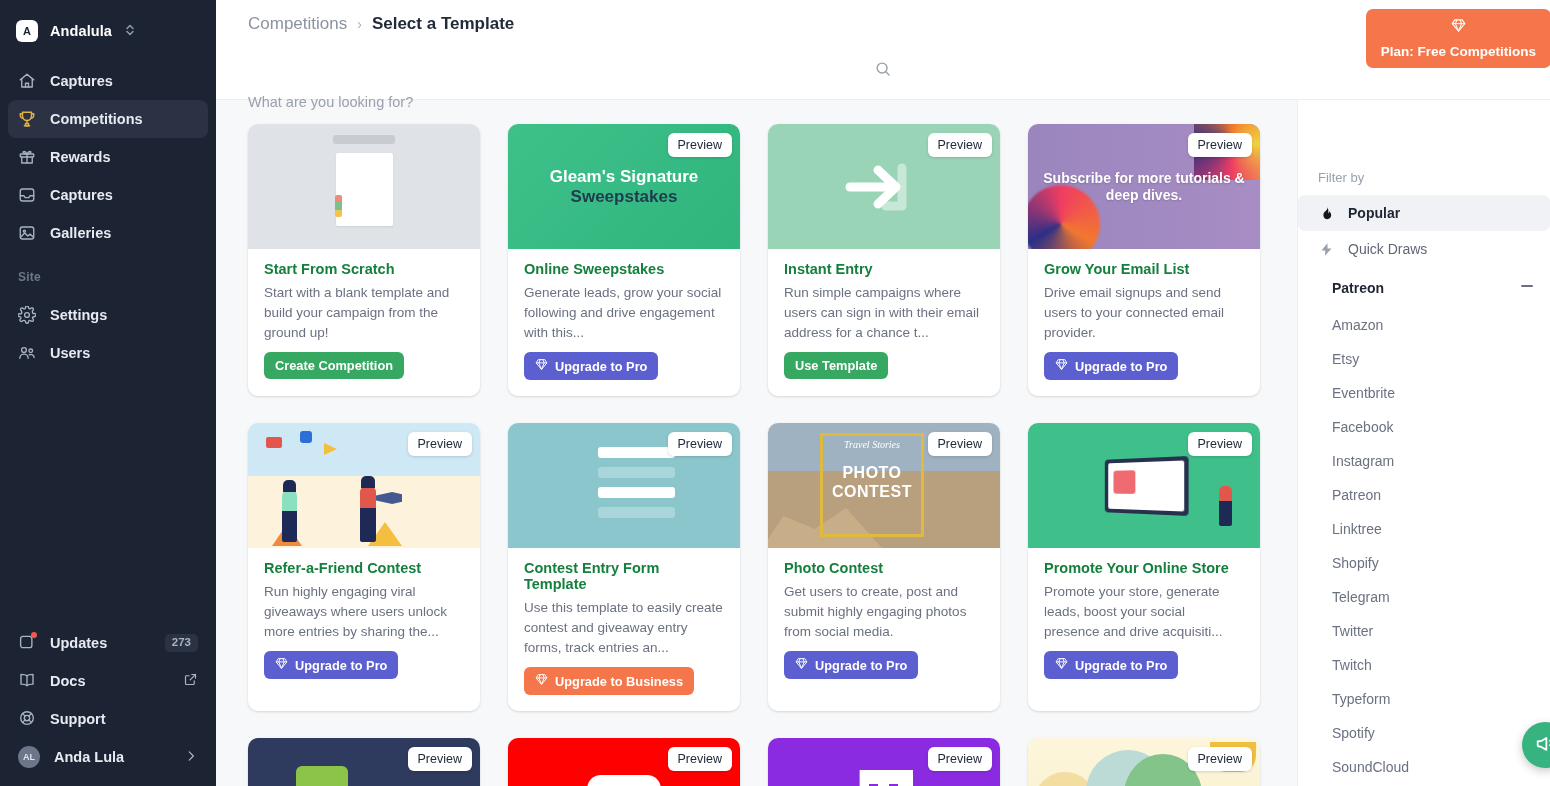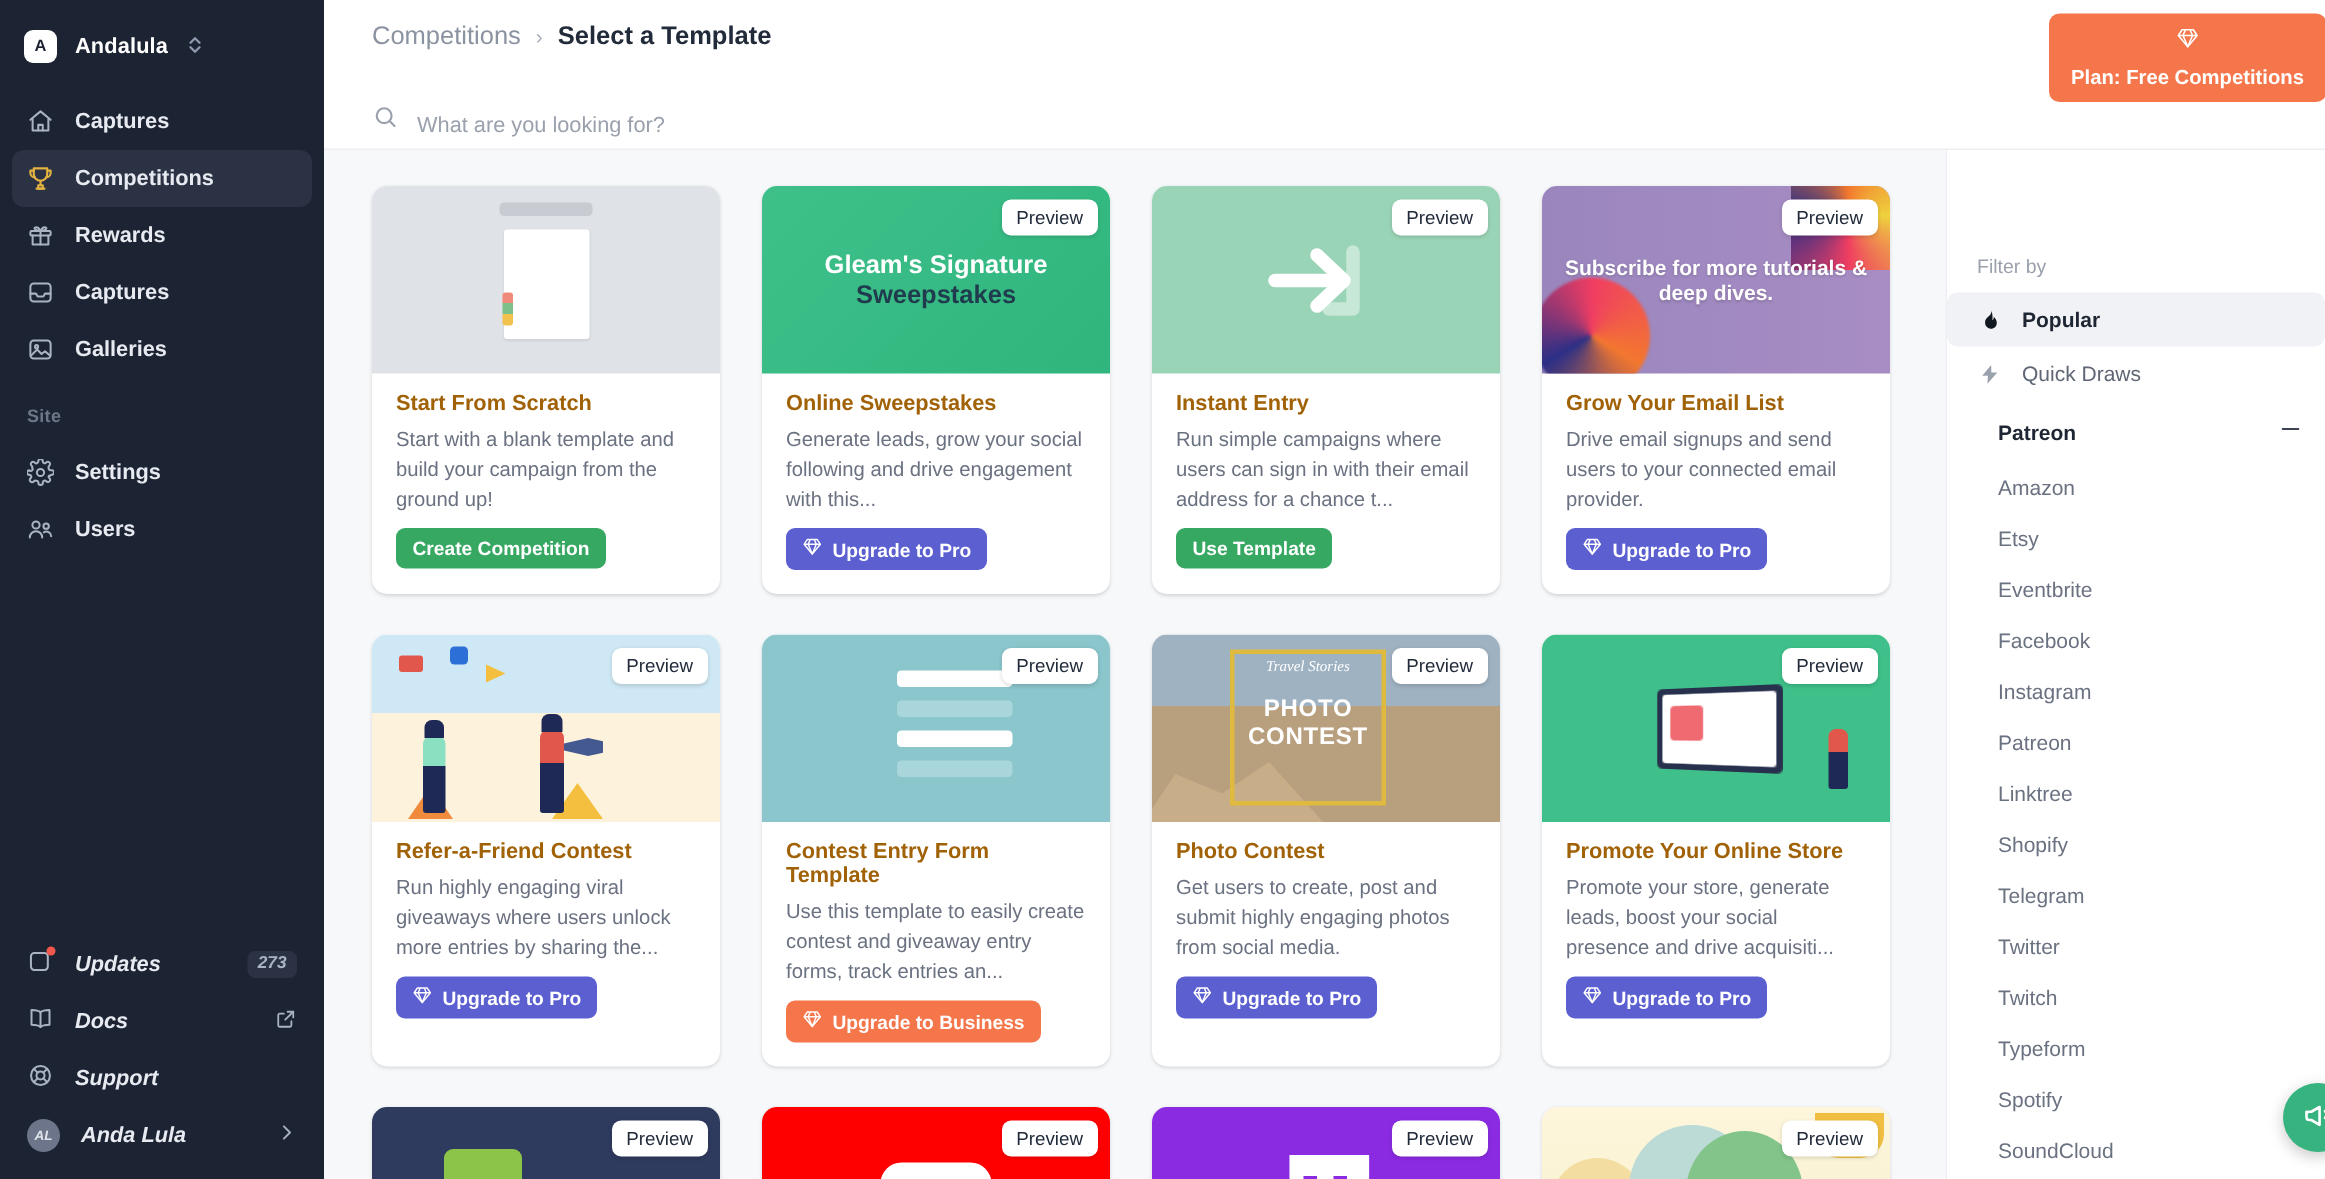--- a/index.html
+++ b/index.html
@@ -44,21 +44,21 @@
 
   .section-label {
     color: #6d7688; font-size: 12px; font-weight: bold;
     padding: 18px 18px 6px 18px; letter-spacing: .2px;
   }
 
   .sidebar-bottom { margin-top: auto; padding: 0 8px 10px 8px; }
   .sb-row {
     display: flex; align-items: center; gap: 14px;
     height: 38px; padding: 0 10px; border-radius: 8px;
-    color: #e7eaf0; font-size: 14.5px; font-weight: bold; cursor: pointer; font-style: italic;
+    color: #e7eaf0; font-size: 14.5px; font-weight: bold; cursor: pointer;
   }
   .sb-row .label { flex: 1; }
   .badge-count {
     background: #2a3244; color: #aab3c2; font-size: 11.5px; font-weight: bold;
     border-radius: 5px; padding: 3px 7px; line-height: 1;
   }
   .av-small2 {
     width: 22px; height: 22px; border-radius: 50%;
     background: #6c7589; color:#dfe3ea; font-size: 9px; font-weight: bold;
     display:flex; align-items:center; justify-content:center; flex: 0 0 22px;
@@ -83,21 +83,21 @@
     position: absolute; right: -1px; top: 9px;
     background: #f4764a; color: #fff;
     border-radius: 7px; padding: 9px 15px;
     font-size: 13.5px; font-weight: bold;
     display: flex; align-items: center; gap: 8px; cursor: pointer;
     white-space: nowrap;
     flex-direction: column;
   }
   .searchbar {
     position: absolute; left: 32px; top: 60px; right: 32px;
-    display: flex; align-items: flex-end; gap: 12px; height: 32px;
+    display: flex; align-items: center; gap: 12px; height: 32px; flex-direction: column;
   }
   .search-input {
     border: none; outline: none; background: transparent;
     font-size: 14.5px; color: #333; width: 100%;
     font-family: "Liberation Sans", sans-serif;
   }
   .search-input::placeholder { color: #9aa1ad; }
 
   .body-area { flex: 1; display: flex; min-height: 0; }
   .cards-pane {
@@ -113,21 +113,21 @@
   }
   .card-thumb { height: 125px; position: relative; overflow: hidden; }
   .preview-pill {
     position: absolute; right: 8px; top: 9px;
     background: #fff; color: #222b3a;
     font-size: 12.5px; font-weight: normal;
     padding: 5px 10px; border-radius: 6px;
     box-shadow: 0 1px 3px rgba(0,0,0,.15); z-index: 4;
   }
   .card-body { padding: 12px 16px 16px 16px; }
-  .card-title { font-size: 14.5px; font-weight: bold; color: #a16207; margin-bottom: 6px; }
+  .card-title { font-size: 14.5px; font-weight: bold; color: #15803d; margin-bottom: 6px; }
   .card-desc {
     font-size: 13.5px; color: #6a7180; line-height: 20px;
     height: 60px; overflow: hidden; margin-bottom: 9px;
   }
   .cta {
     display: inline-flex; align-items: center; gap: 7px;
     border-radius: 6px; padding: 6px 11px;
     font-size: 12.8px; font-weight: bold; color: #fff; cursor: pointer;
   }
   .cta.green { background: #36a862; }

